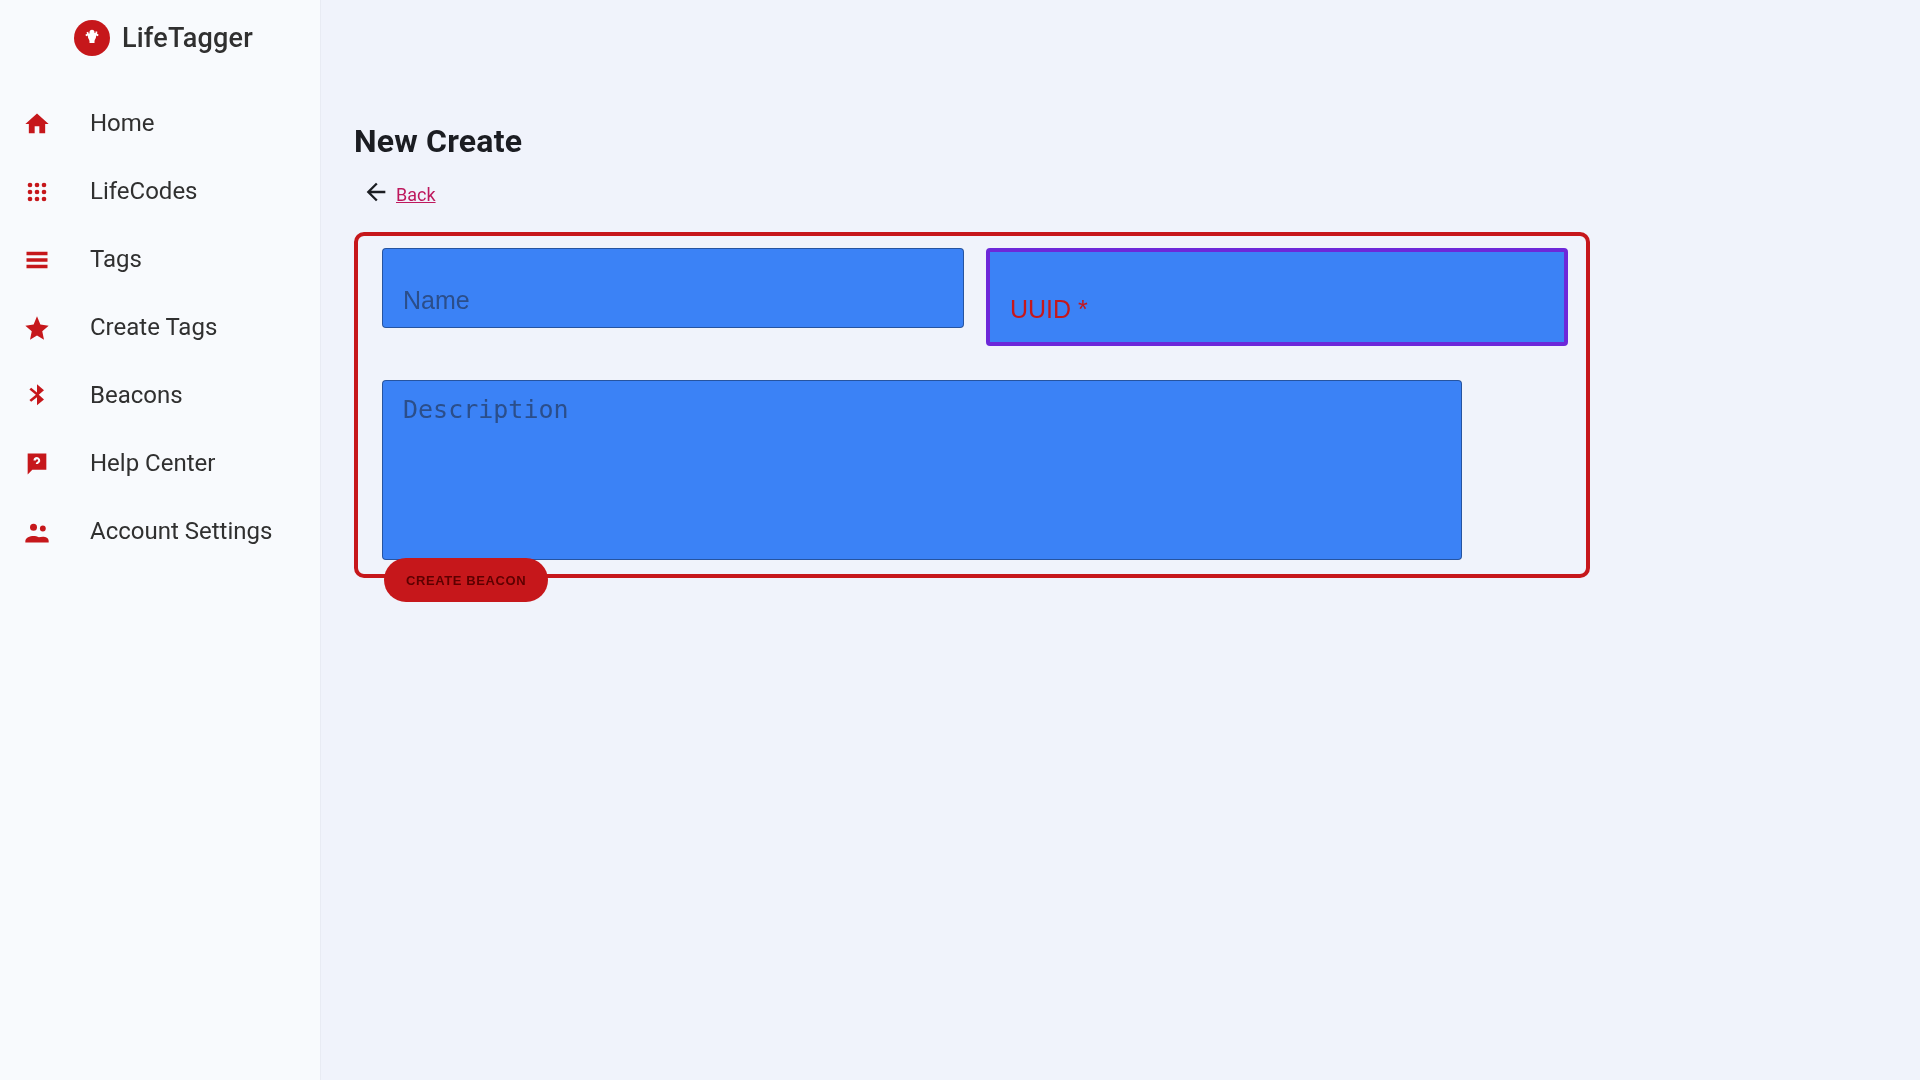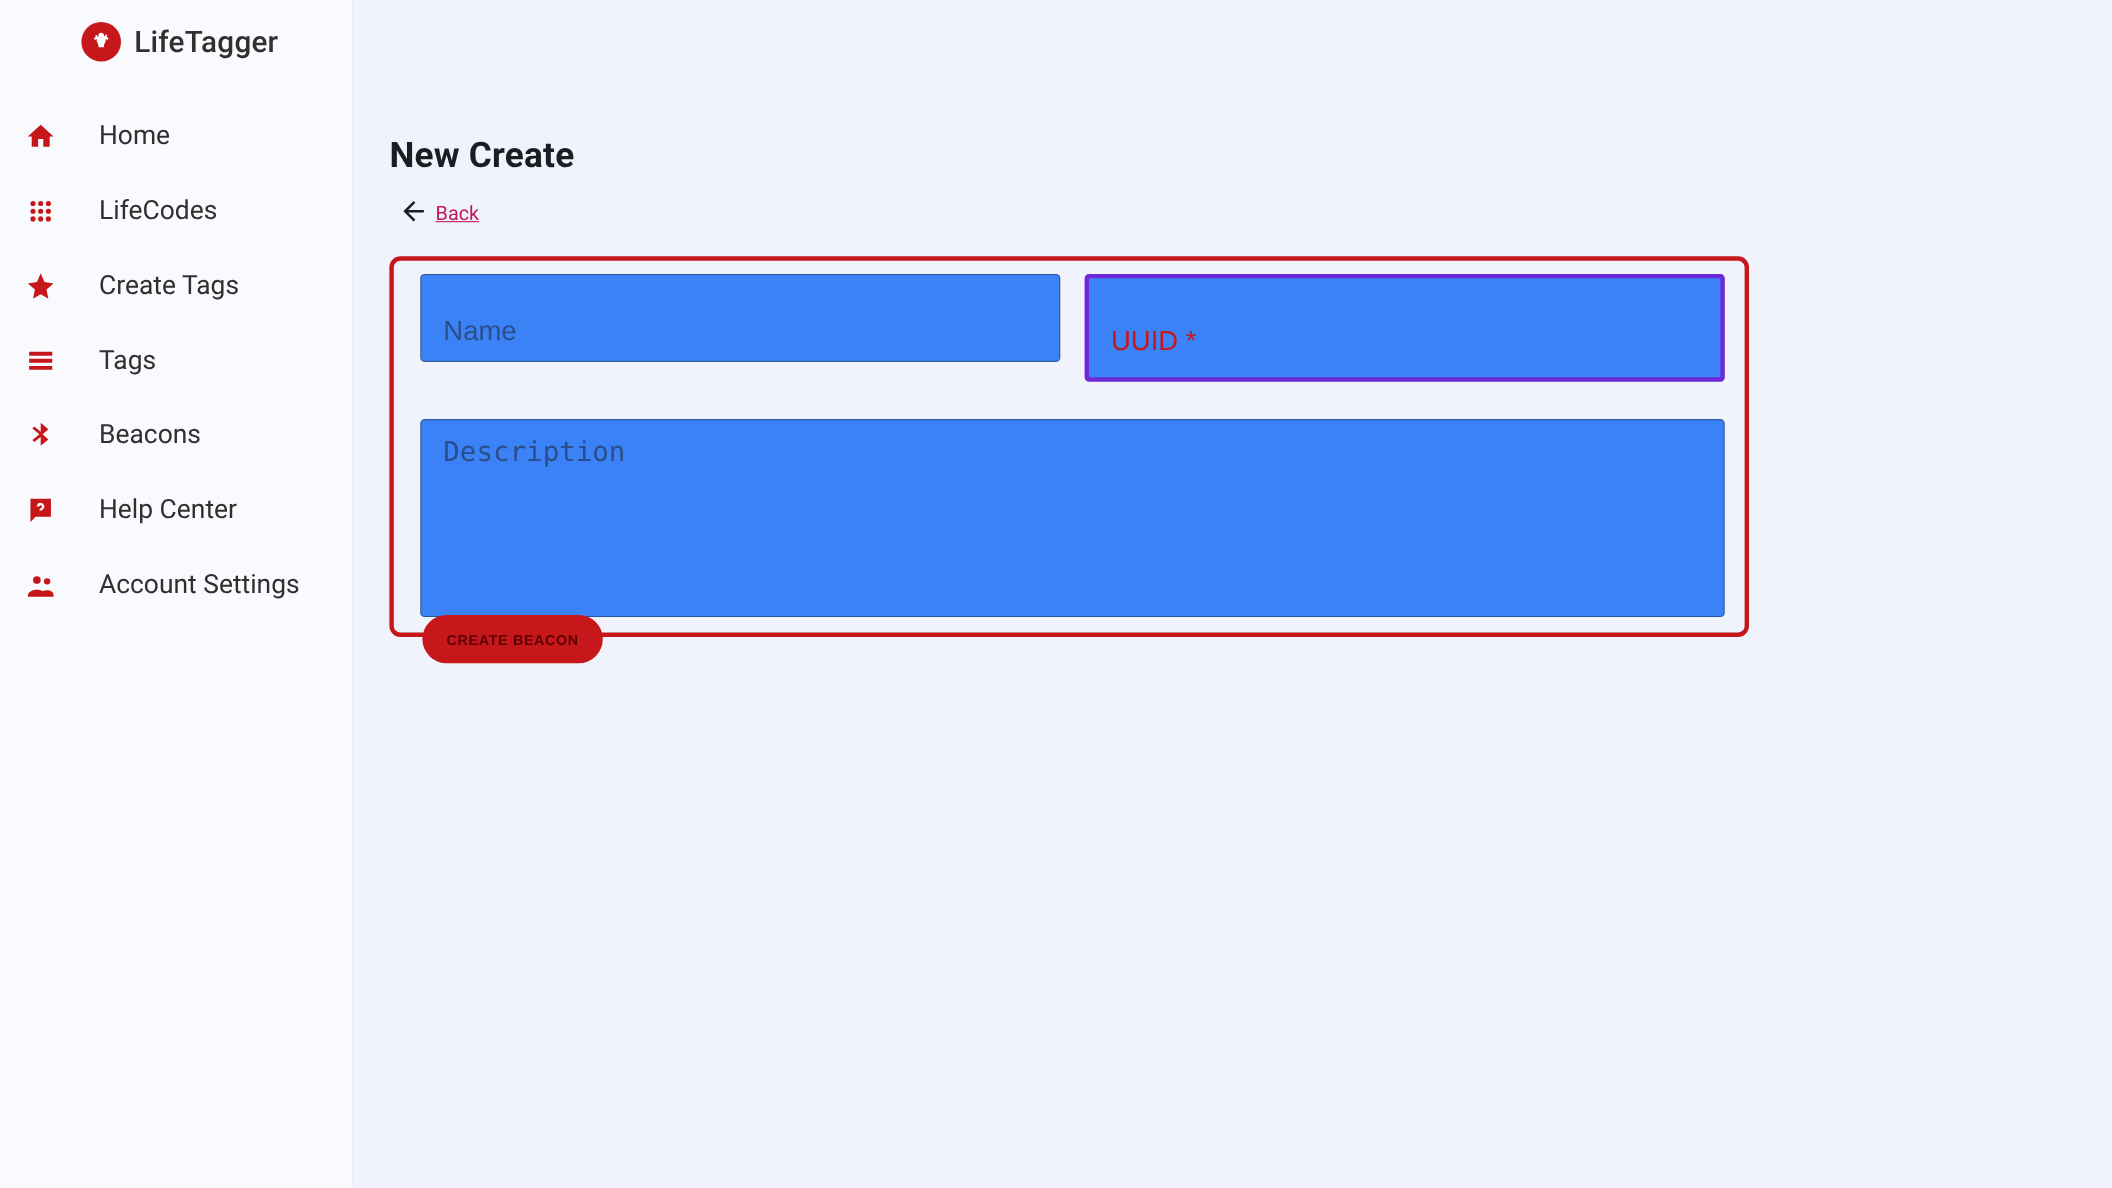--- a/index.html
+++ b/index.html
@@ -96,21 +96,21 @@
   }
   .row { display: flex; gap: 22px; }
   .field {
     background: #3b82f6;
     border-radius: 4px;
     display: flex;
     align-items: flex-start;
   }
   .field.name  { width: 582px; height: 80px; border: 1px solid rgba(0,0,0,0.35); }
   .field.uuid  { width: 582px; height: 98px; border: 4px solid #6d28d9; }
-  .field.desc  { width: 1186px; height: 180px; margin-top: 34px; border: 1px solid rgba(0,0,0,0.35); }
+  .field.desc  { width: 1080px; height: 180px; margin-top: 34px; border: 1px solid rgba(0,0,0,0.35); }
   .field input, .field textarea {
     width: 100%; height: 100%;
     background: transparent;
     border: none; outline: none;
     font-size: 25px;
     padding: 24px 20px 0 20px;
   }
   .field.name input::placeholder  { color: #2b4e8a; }
   .field.desc textarea::placeholder { color: #2b4e8a; font-family: inherit; }
   .field.uuid input::placeholder  { color: #c6171b; }
@@ -166,32 +166,32 @@
             <circle cx="6" cy="18" r="2"></circle>
             <circle cx="12" cy="18" r="2"></circle>
             <circle cx="18" cy="18" r="2"></circle>
           </svg>
       </span>
       <span>LifeCodes</span>
     </li>
     <li>
       <span class="icon">
         <svg viewBox="0 0 24 24">
+            <path d="M3 5h18v3H3zM3 10.5h18v3H3zM3 16h18v3H3z"></path>
+          </svg>
+      </span>
+      <span>Tags</span>
+    </li>
+    <li>
+      <span class="icon">
+        <svg viewBox="0 0 24 24">
             <path d="M12 2l2.9 6.9L22 10l-5.5 4.8L18 22l-6-3.6L6 22l1.5-7.2L2 10l7.1-1.1z"></path>
           </svg>
       </span>
       <span>Create Tags</span>
-    </li>
-    <li>
-      <span class="icon">
-        <svg viewBox="0 0 24 24">
-            <path d="M3 5h18v3H3zM3 10.5h18v3H3zM3 16h18v3H3z"></path>
-          </svg>
-      </span>
-      <span>Tags</span>
     </li>
     <li>
       <span class="icon">
         <svg viewBox="0 0 24 24">
             <path d="M12 2l6 5-4.5 4 4.5 4-6 5V13l-5 4-1.5-1.5L11 11 5.5 6.5 7 5l5 4z"></path>
           </svg>
       </span>
       <span>Beacons</span>
     </li>
     <li>

